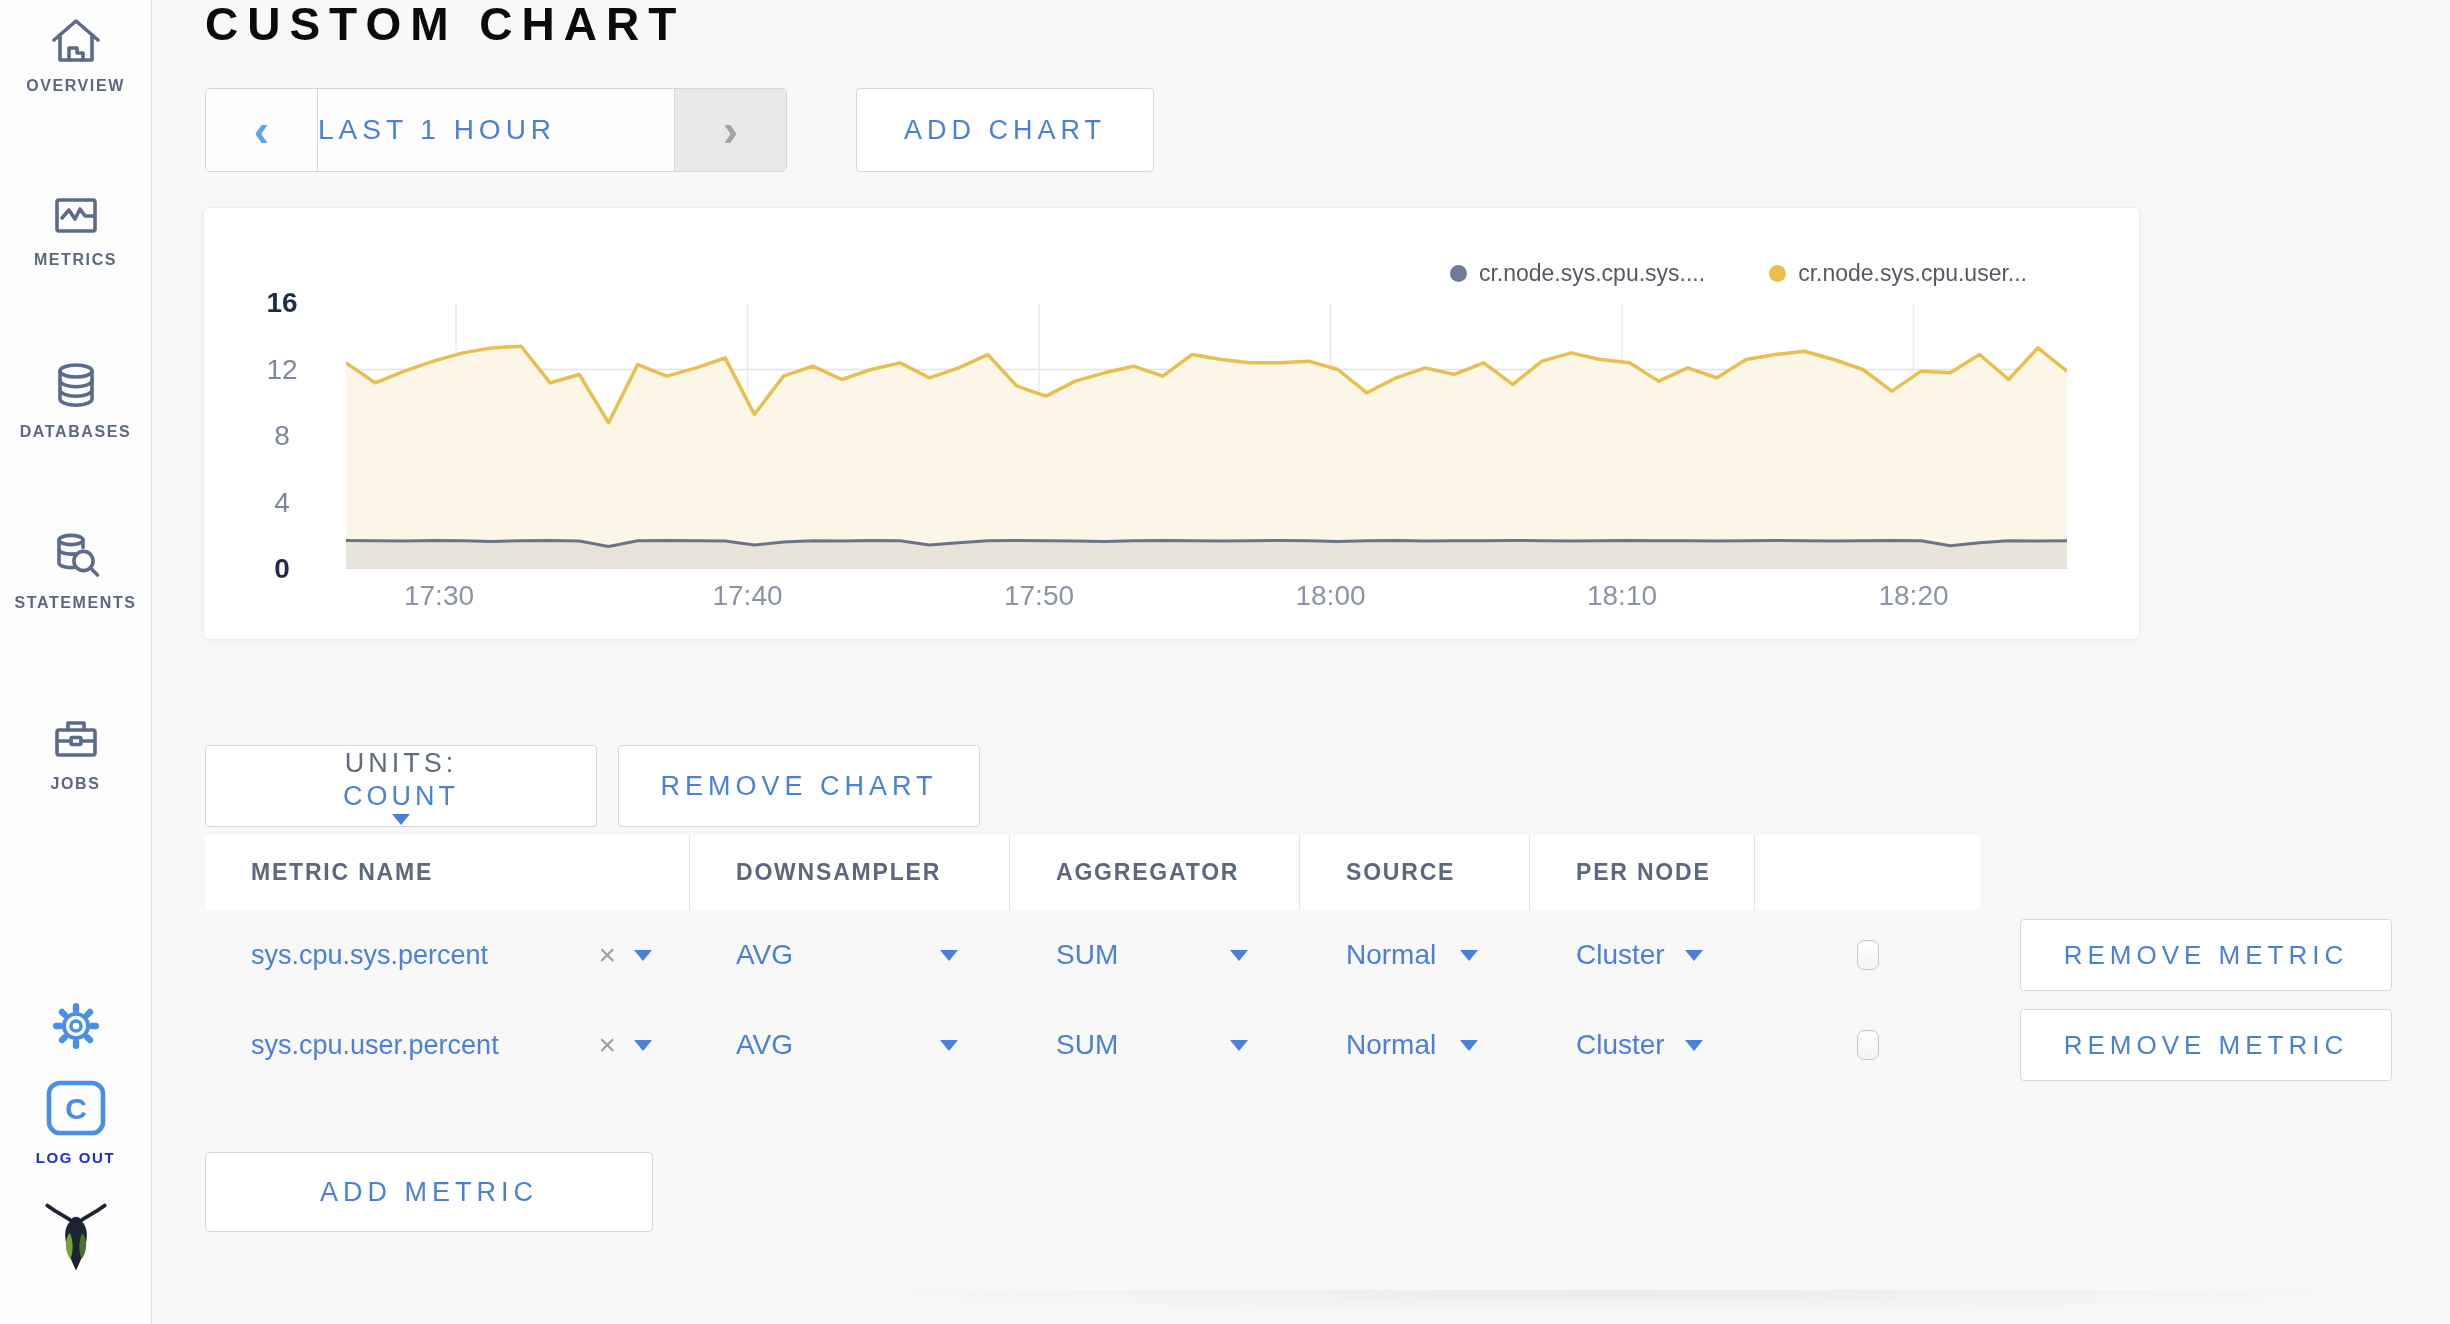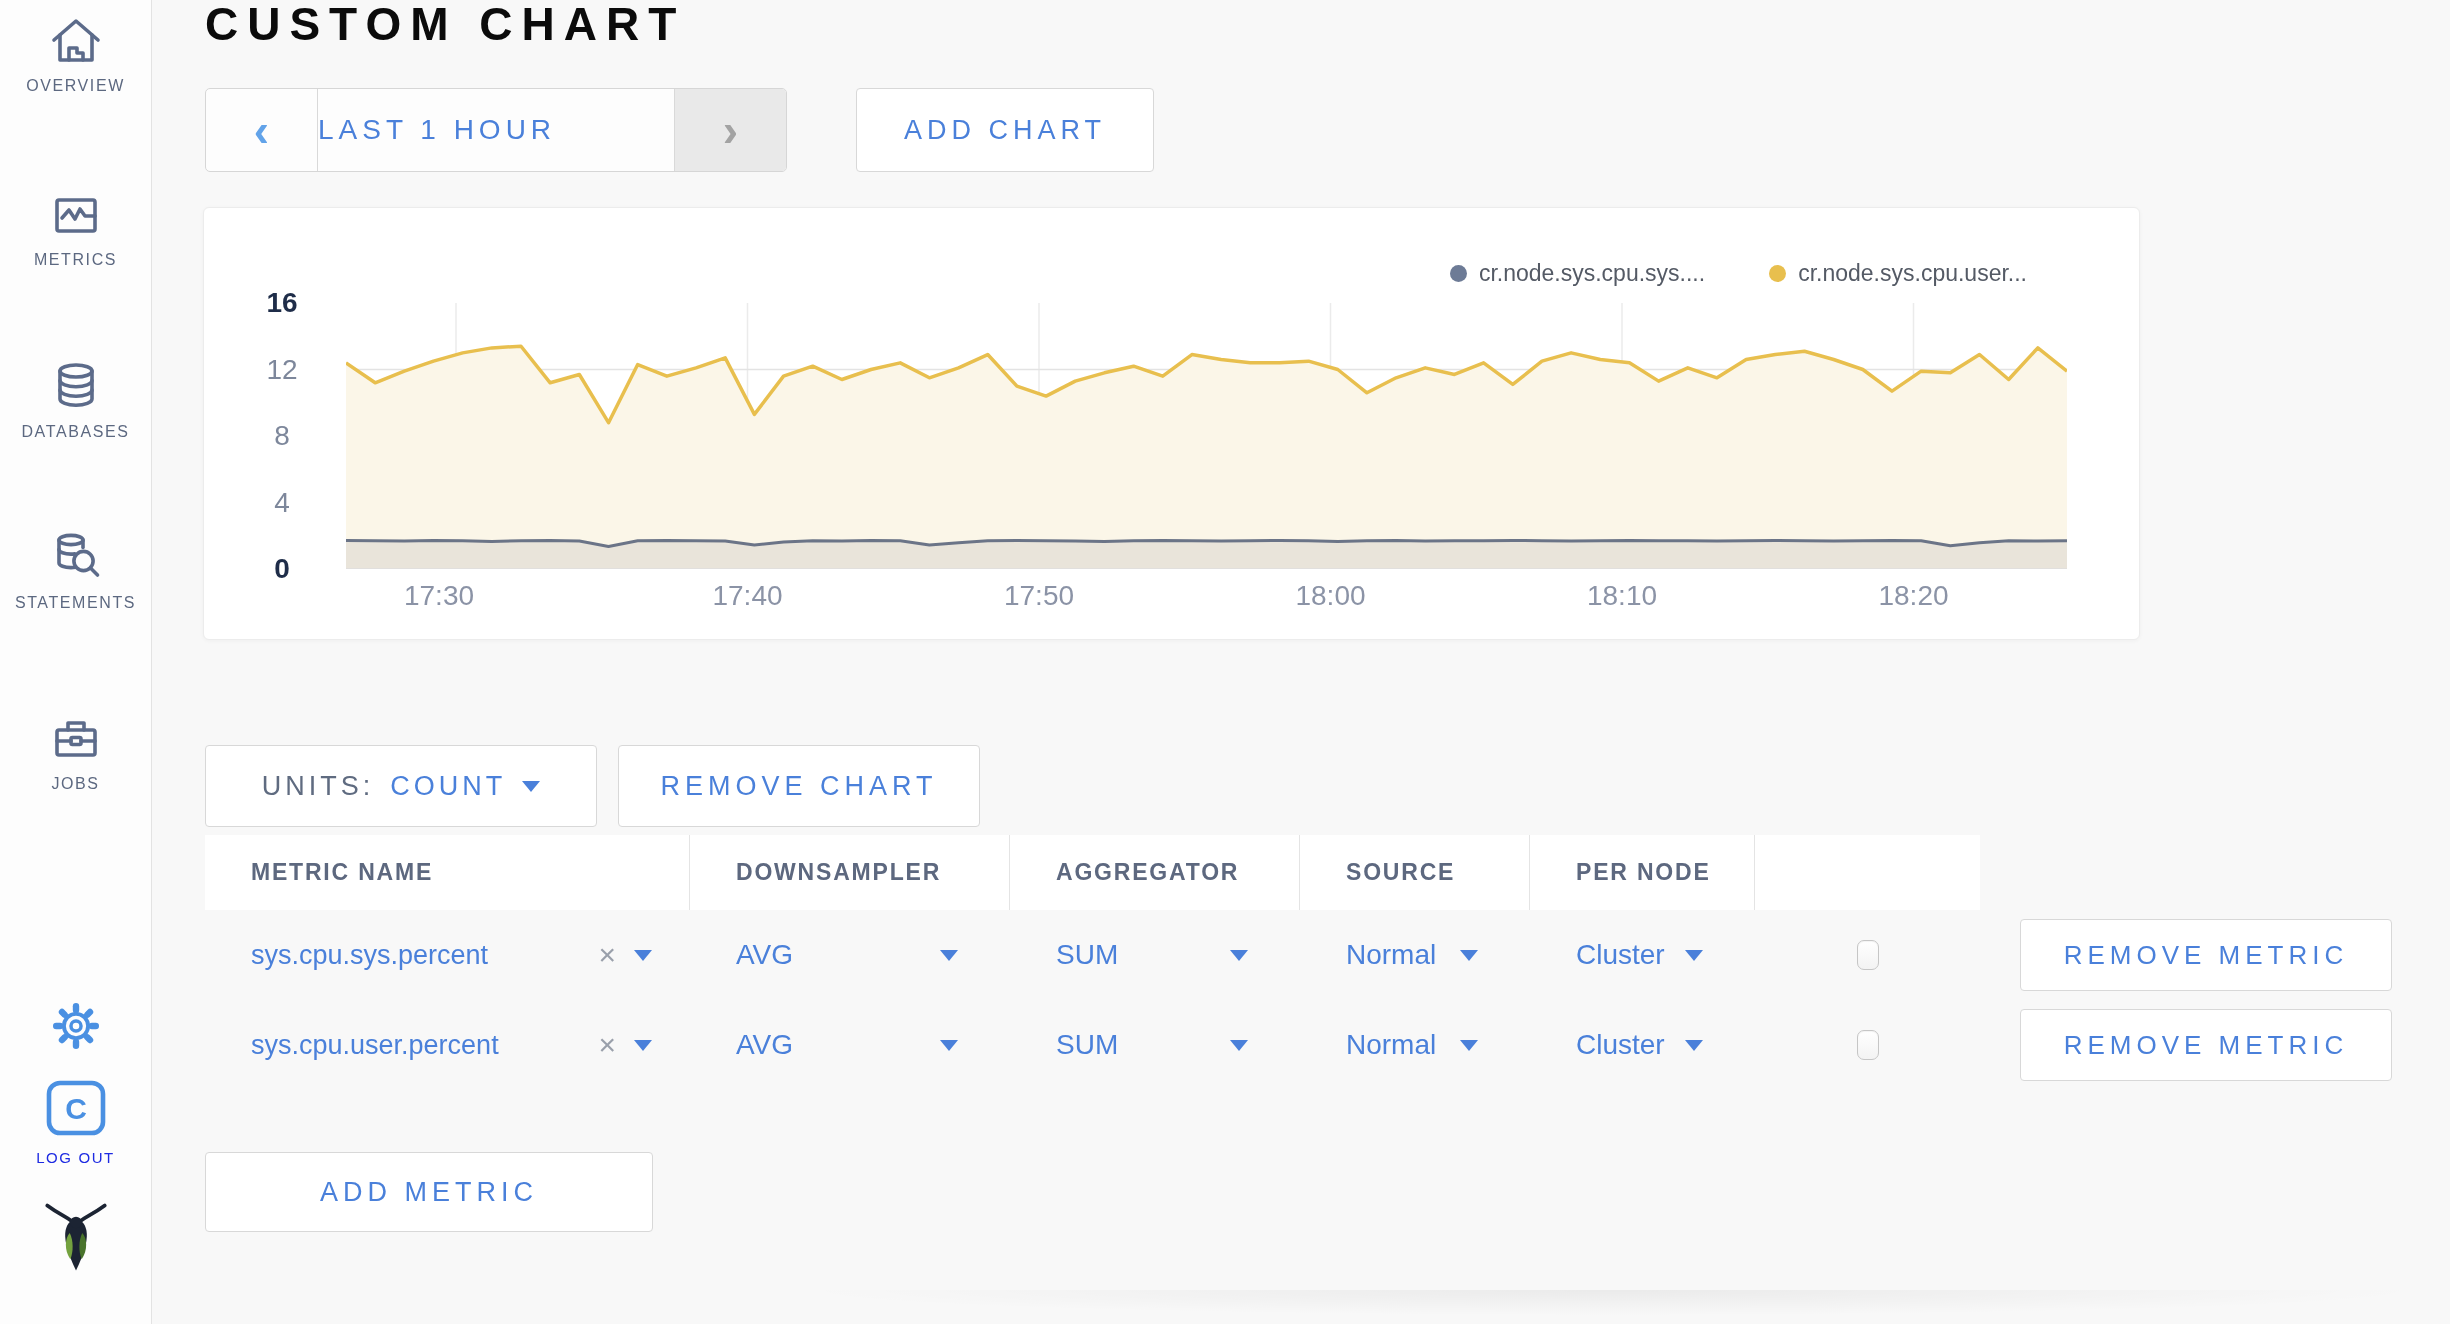--- a/index.html
+++ b/index.html
@@ -11,21 +11,21 @@
   }
 
   
   .sidebar {
     position:absolute; left:0; top:0; width:152px; height:1324px;
     background:#fdfdfd; border-right:1px solid #e3e3e3; z-index:5;
   }
   .nav-item { position:absolute; width:100%; text-align:center; cursor:pointer; }
   .nav-icon { display:block; margin:0 auto; }
   .nav-label {
-    display:block; margin-top:7px; font-size:16px; font-weight:400;
+    display:block; margin-top:7px; font-size:16px; font-weight:700;
     letter-spacing:1.6px; color:#5c6880;
   }
   .nav-label.logout { color:#1d2ae2; font-size:15px; }
 
   
   .main { position:absolute; left:152px; top:0; width:2298px; height:1324px; }
 
   .page-title {
     position:absolute; left:53px; top:-8px; margin:0;
     font-size:46px; font-weight:800; letter-spacing:9px; color:#0b0b0b;
@@ -50,21 +50,21 @@
     display:flex; align-items:center; justify-content:center;
     font-size:46px; color:#a3a3a3; cursor:pointer; font-weight:700;
   }
 
   .btn {
     background:#fff; border:1px solid #d8d8d8; border-radius:4px;
     color:#4a80da; display:flex; align-items:center; justify-content:center;
     font-size:27px; letter-spacing:5px; cursor:pointer; white-space:nowrap;
   }
   .btn-add-chart   { position:absolute; left:704px; top:88px;  width:298px; height:84px; }
-  .btn-units       { position:absolute; left:53px;  top:745px; width:392px; height:82px; gap:16px; }
+  .btn-units       { position:absolute; left:53px;  top:745px; width:392px; height:82px; gap:2px;flex-direction:column; }
   .btn-remove-chart{ position:absolute; left:466px; top:745px; width:362px; height:82px; }
   .btn-add-metric  { position:absolute; left:53px;  top:1152px; width:448px; height:80px; }
   .units-label { color:#5f6b80; letter-spacing:4px; }
   .units-value { color:#4a80da; letter-spacing:4px; }
 
   .caret {
     width:0; height:0; display:inline-block;
     border-left:9px solid transparent; border-right:9px solid transparent;
     border-top:11px solid #4a80da;
   }

